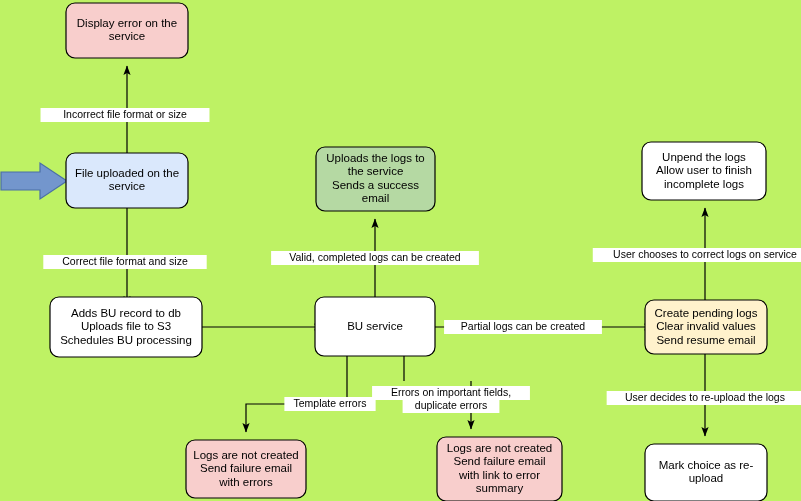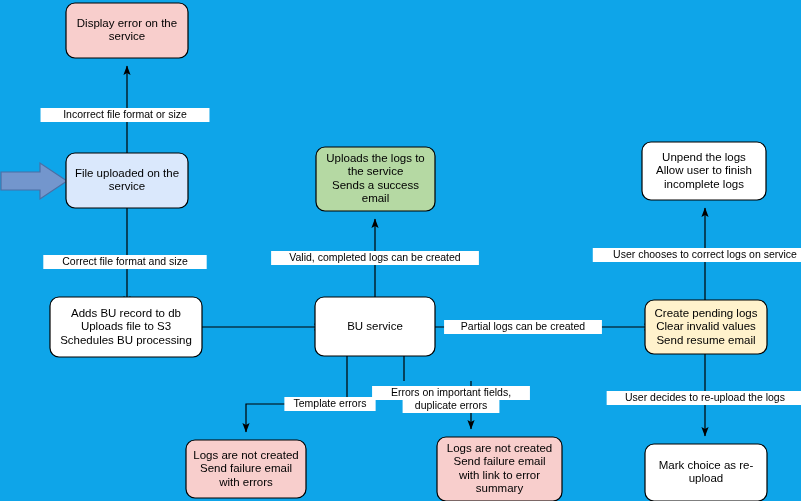--- a/index.html
+++ b/index.html
@@ -4,21 +4,21 @@
 <style>
   html, body {
     margin: 0;
     padding: 0;
     background: #ffffff;
   }
   #canvas {
     position: relative;
     width: 801px;
     height: 501px;
-    background: #0ea5e9;
+    background: #bef264;
     overflow: hidden;
     font-family: "Liberation Sans", sans-serif;
     text-align: right;
   }
   svg.diagram {
     position: absolute;
     left: 0;
     top: 0;
     width: 801px;
     height: 501px;

